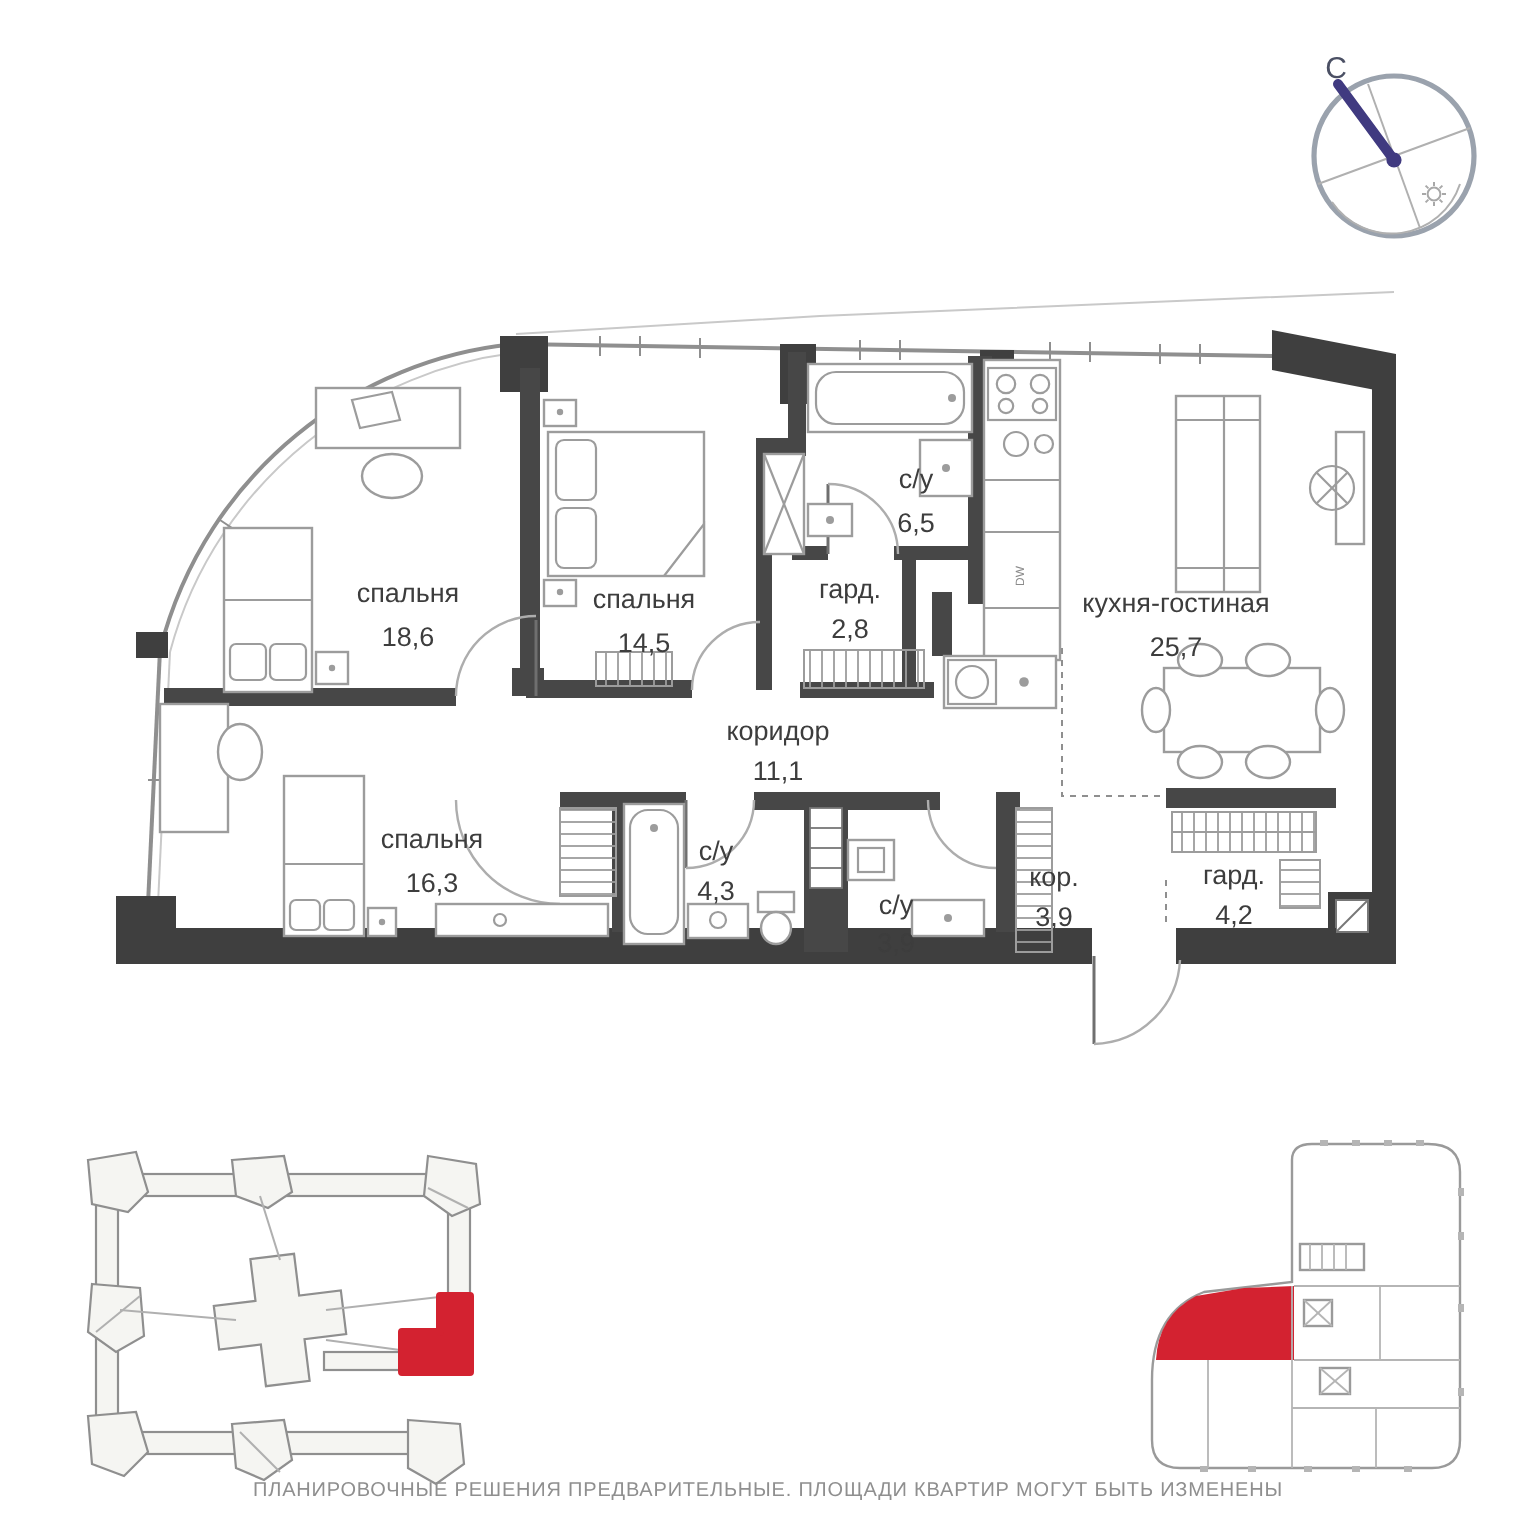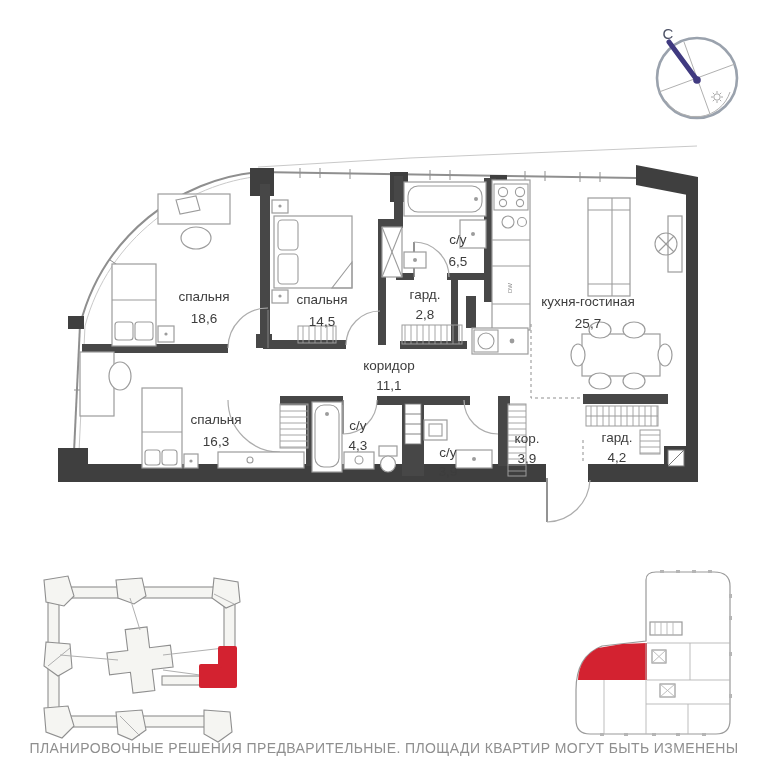--- a/index.html
+++ b/index.html
@@ -4,21 +4,21 @@
 <style>
   html,body{margin:0;padding:0;background:#ffffff;}
   .page{position:relative;width:768px;height:768px;background:#ffffff;overflow:hidden;
         font-family:"Liberation Sans",sans-serif;}
   svg{position:absolute;left:0;top:0;}
   .room-name{font-family:"Liberation Sans",sans-serif;font-size:13.5px;fill:#3d3d3d;text-anchor:middle;}
   .room-area{font-family:"Liberation Sans",sans-serif;font-size:13.5px;fill:#3d3d3d;text-anchor:middle;}
   .north{font-family:"Liberation Sans",sans-serif;font-size:15px;fill:#4b5064;text-anchor:middle;}
   .dw{font-family:"Liberation Sans",sans-serif;font-size:6px;fill:#8a8a8a;text-anchor:middle;}
   .footer{position:absolute;left:0;right:0;top:740px;text-align:center;
-          font-size:14px;letter-spacing:.4px;color:#8f8f8f;}
+          font-size:10px;letter-spacing:.4px;color:#8f8f8f;}
   .wall{fill:#3f3f3f;}
   .iwall{fill:#474747;}
   .furn{fill:#ffffff;stroke:#9c9c9c;stroke-width:1.2;}
   .furn2{fill:none;stroke:#9c9c9c;stroke-width:1.1;}
   .glz{stroke:#8f8f8f;stroke-width:2;fill:none;}
   .glz2{stroke:#c9c9c9;stroke-width:1;fill:none;}
   .door{stroke:#adadad;stroke-width:1.2;fill:none;}
   .leaf{stroke:#6f6f6f;stroke-width:1.5;}
   .dash{stroke:#8f8f8f;stroke-width:1;fill:none;stroke-dasharray:3 3;}
   .key{fill:#ffffff;stroke:#9a9a9a;stroke-width:1.2;}

